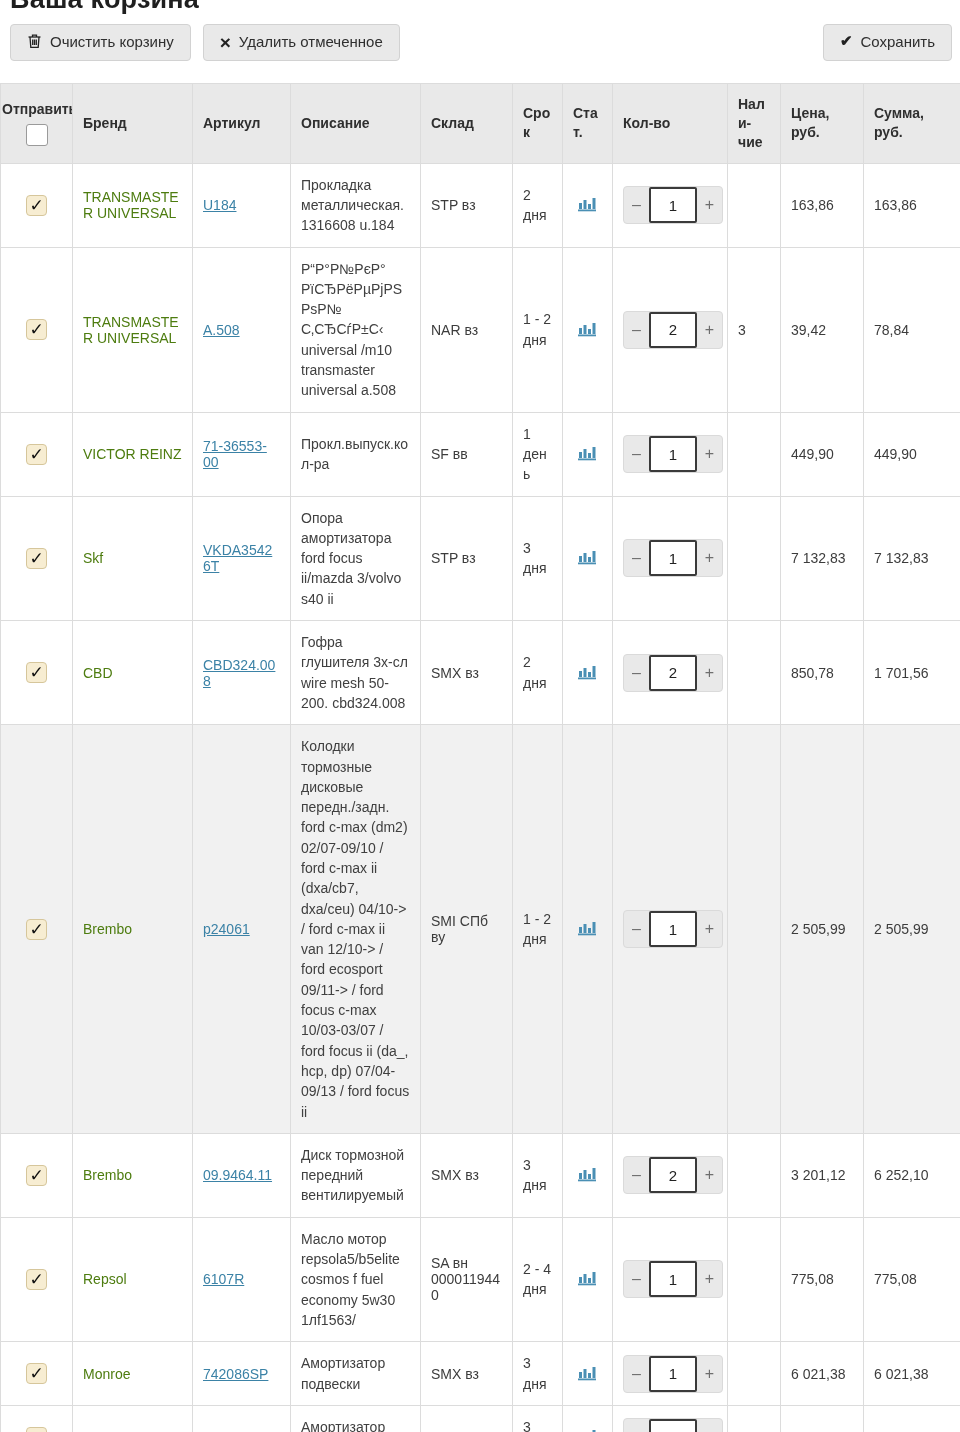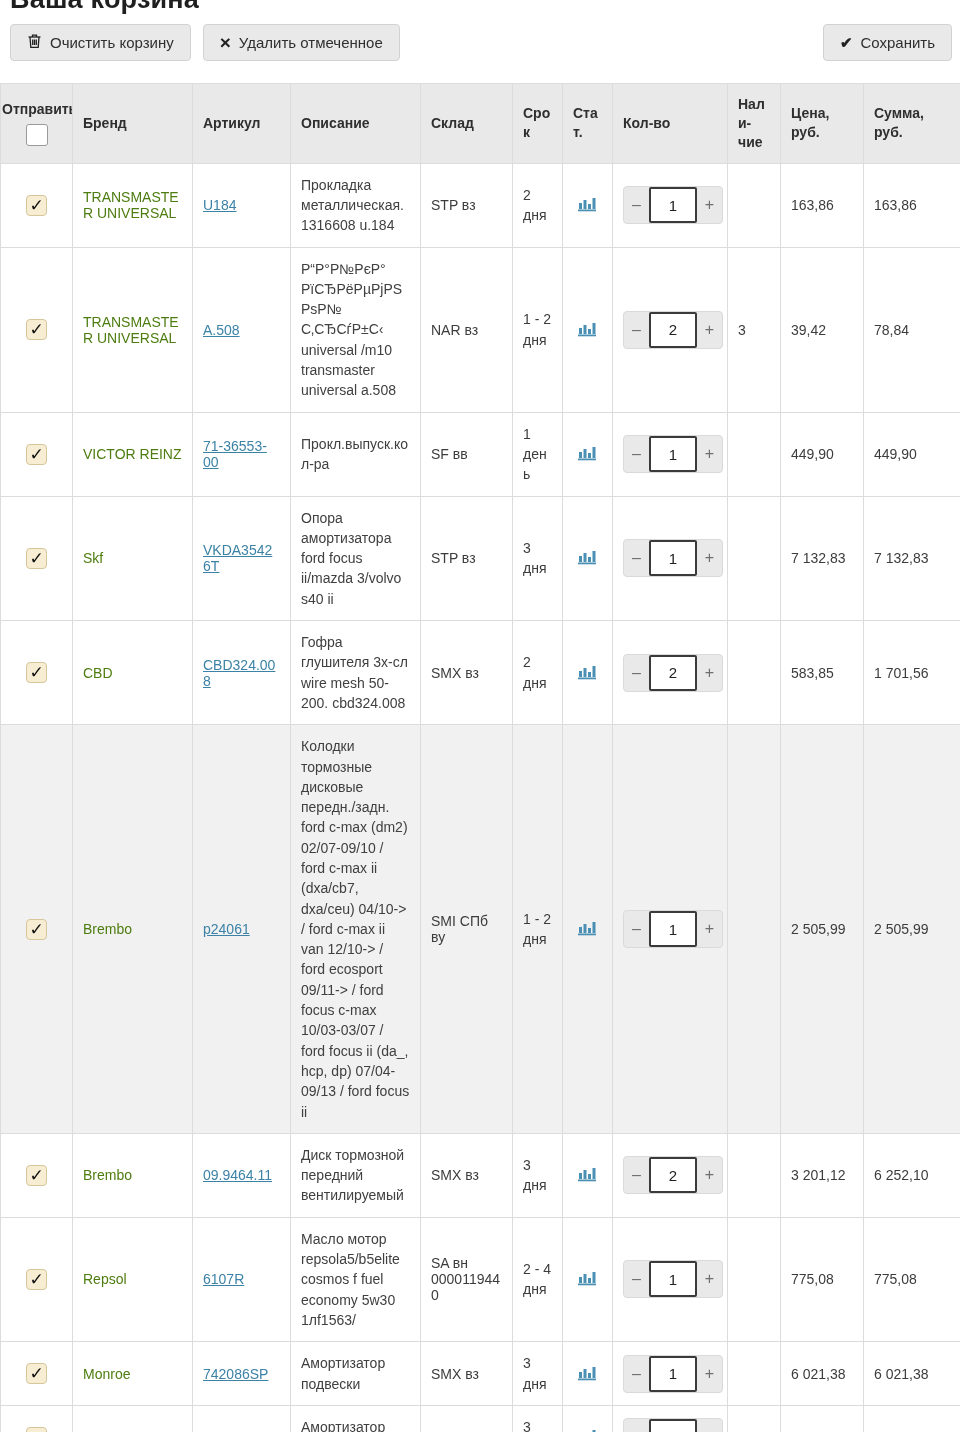--- a/index.html
+++ b/index.html
@@ -11,23 +11,23 @@
   }
   
   .title-clip { height: 15px; overflow: hidden; }
   .page-title {
     font-size: 27px; font-weight: bold; color: #1f1f1f;
     margin: -15px 0 0 10px; line-height: 29px; letter-spacing: .2px;
   }
   
   .toolbar { display: flex; align-items: center; margin: 9px 8px 0 10px; }
   .btn {
-    display: inline-flex; align-items: center; gap: 8px;
+    display: inline-flex; align-items: flex-start; gap: 8px;
     background: #e9e9e9; border: 1px solid #d2d2d2; border-radius: 4px;
-    height: 37px; padding: 0 16px; font-size: 15px; color: #2f2f2f;
+    height: 37px; padding: 8px 16px; font-size: 15px; color: #2f2f2f;
     cursor: pointer; white-space: nowrap;
   }
   .btn + .btn { margin-left: 12px; }
   .btn .x-glyph { font-size: 19px; font-weight: bold; line-height: 1; color: #222; }
   .btn .check-glyph { font-size: 15px; font-weight: bold; line-height: 1; color: #222; }
   .spacer { flex: 1; }
   
   .cart-table {
     width: 960px; table-layout: fixed; border-collapse: collapse;
     margin-top: 22px; font-size: 14px; color: #3c3c3c;
@@ -309,21 +309,21 @@
       </a>
     </td>
     <td class="cell-qty">
       <span class="stepper">
         <button class="stepper-btn">–</button>
         <input class="qty-input" value="2" style="">
         <button class="stepper-btn">+</button>
       </span>
     </td>
     <td></td>
-    <td class="cell-num">583,85</td>
+    <td class="cell-num">850,78</td>
     <td class="cell-num">1 701,56</td>
   </tr>
       <tr class="row-highlight">
     <td class="cell-send">
       <span class="row-checkbox">✓</span>
     </td>
     <td class="cell-brand">Brembo</td>
     <td>
       <a class="sku-link">p24061</a>
     </td>

